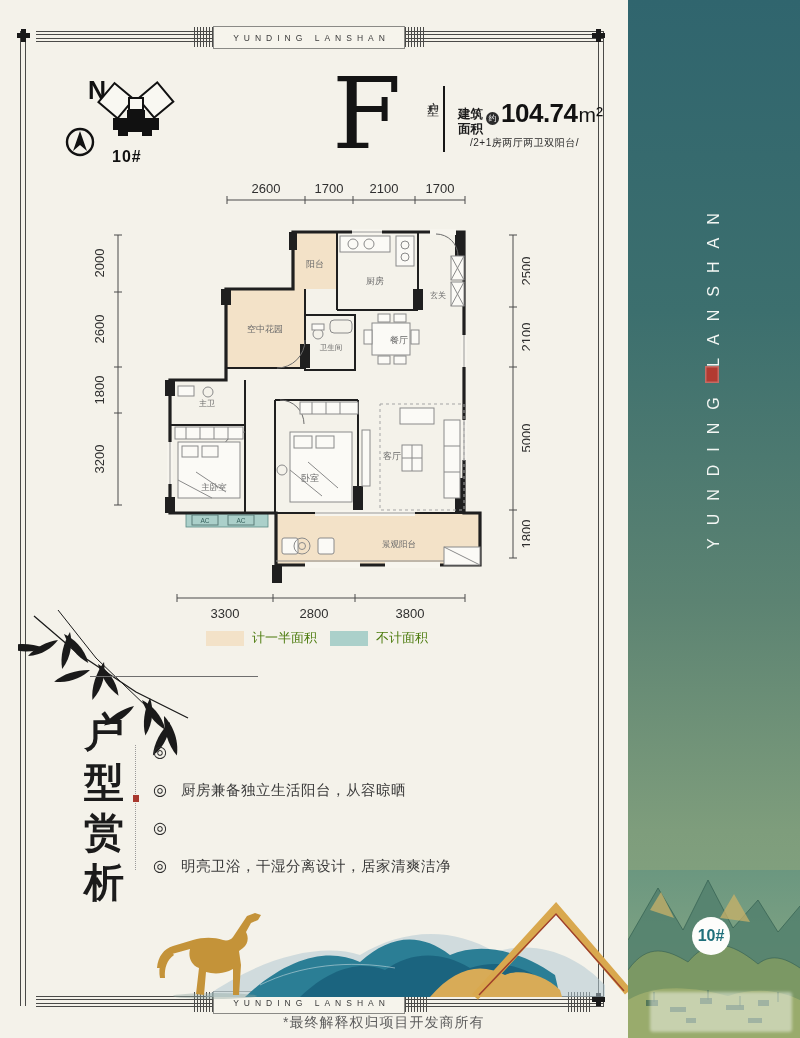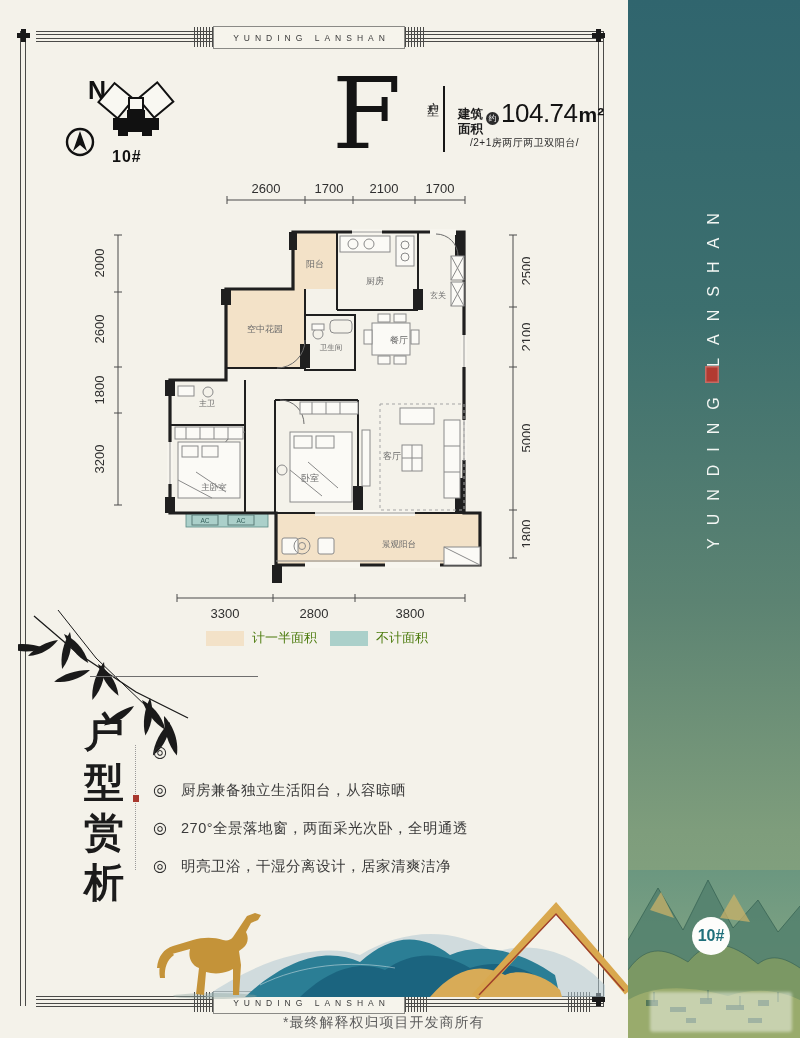--- a/index.html
+++ b/index.html
@@ -18,22 +18,22 @@
   .cross:after{left:4px;top:0;width:5px;height:13px;}
   
   .north-n{font-size:25px;font-weight:700;color:#111;}
   .bno{font-size:16px;font-weight:700;color:#111;letter-spacing:1px;}
   .big-f{font-family:"DejaVu Serif","Liberation Serif",serif;font-size:100px;line-height:.88;color:#141414;}
   .htype{writing-mode:vertical-rl;font-size:12px;letter-spacing:3px;color:#222;}
   .vdiv{width:2px;background:#161616;}
   .area-lbl{font-size:12.5px;font-weight:700;color:#1c1c1c;line-height:1.2;}
   .about{width:13px;height:13px;border-radius:50%;background:#2b2b2b;color:#fff;font-size:8px;
          display:flex;align-items:center;justify-content:center;}
-  .area-num{font-size:26px;font-weight:400;color:#121212;letter-spacing:-.5px;}
-  .area-unit{font-size:21px;font-weight:700;color:#121212;margin-left:1px;}
+  .area-num{font-size:26px;font-weight:700;color:#121212;letter-spacing:-.5px;}
+  .area-unit{font-size:21px;font-weight:400;color:#121212;margin-left:1px;}
   .layout-desc{font-size:10px;color:#2a2a2a;letter-spacing:.5px;text-align:right;}
   
   .legend{display:flex;align-items:center;gap:8px;}
   .sw{width:38px;height:15px;}
   .sw-beige{background:#f3e2c8;}
   .sw-teal{background:#abd0ca;}
   .legend span{font-size:13px;color:#4d7c0f;}
   
   .htitle{display:flex;flex-direction:column;gap:10px;}
   .htitle span{font-family:"DejaVu Serif","Liberation Serif",serif;font-size:40px;font-weight:700;color:#1b1b1b;line-height:1;}
@@ -377,21 +377,20 @@
 <div class="abs bullets" style="left:153px;top:740px;width:440px;">
   <div class="row">
     <span class="mk">◎</span>
   </div>
   <div class="row">
     <span class="mk">◎</span>
     <span class="tx">厨房兼备独立生活阳台，从容晾晒</span>
   </div>
   <div class="row">
     <span class="mk">◎</span>
-    <span class="tx">270°全景落地窗，两面采光次卧，全明通透</span>
   </div>
   <div class="row">
     <span class="mk">◎</span>
     <span class="tx">明亮卫浴，干湿分离设计，居家清爽洁净</span>
   </div>
 </div>
 
 <svg class="abs" style="left:130px;top:893px;z-index:3;" width="498" height="117" viewBox="130 893 498 117">
   <path d="M205,997 C260,958 320,942 360,955 C400,930 450,925 495,952 C540,938 580,958 605,985 L605,997 Z" fill="#b3c8d2" opacity=".55"></path>
   <path d="M245,997 C290,955 330,948 360,962 C390,935 420,932 450,955 C480,942 520,950 555,975 L560,997 Z" fill="#2b7e95"></path>

